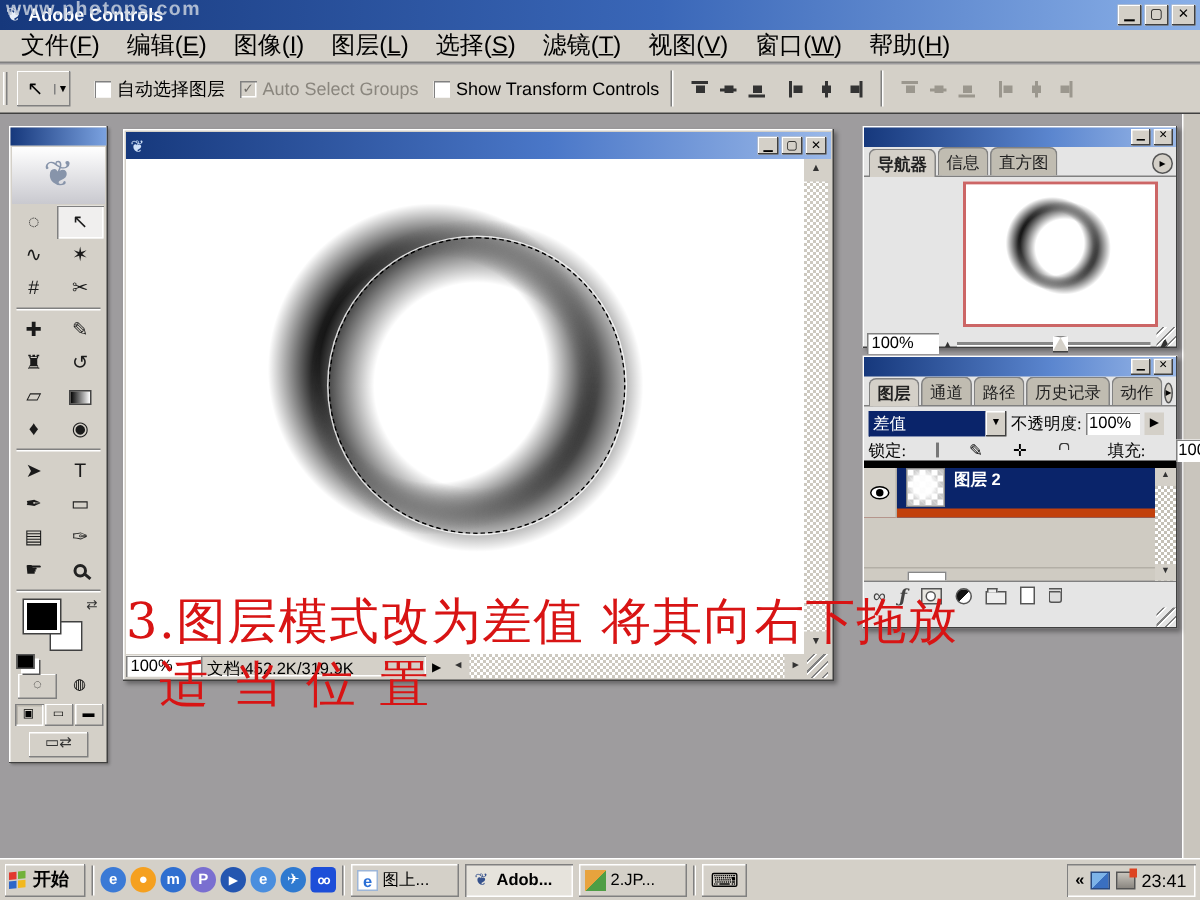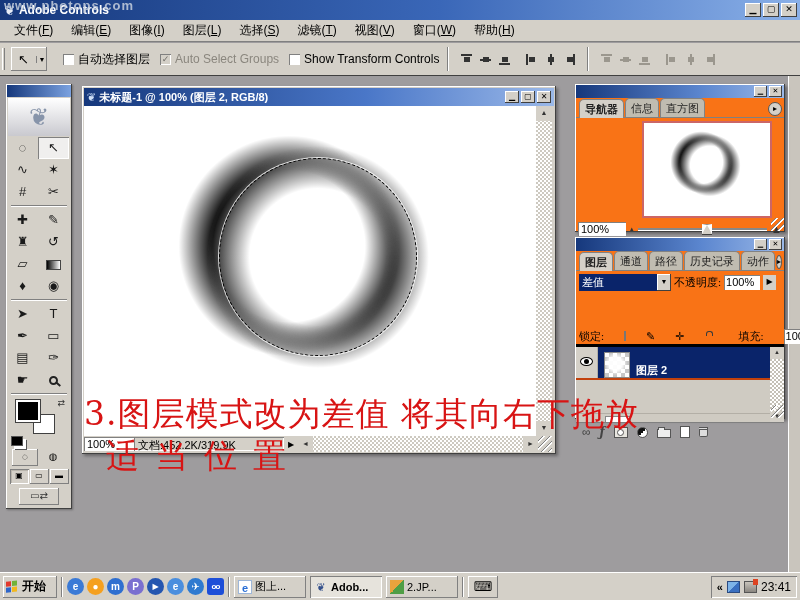--- a/index.html
+++ b/index.html
@@ -17,21 +17,21 @@
     display:flex; align-items:center; color:#fff; font-weight:bold; font-size:12px; }
   #titlebar .app-icon { margin:0 4px 0 4px; color:#e8eef8; font-size:13px; }
   #watermark { position:absolute; left:4px; top:-2px; color:#c6cfdd; opacity:.85; font-size:13px; font-weight:bold; letter-spacing:1px; z-index:12; }
   .winbtns { margin-left:auto; display:flex; gap:2px; padding-right:3px; }
   .winbtn { width:16px; height:14px; background:#d4d0c8; color:#000; font-size:9px; line-height:13px; text-align:center;
     box-shadow: inset -1px -1px 0 #404040, inset 1px 1px 0 #fff; font-weight:bold; }
 
   
   #menubar { position:absolute; left:0; top:20px; width:800px; height:22px; background:#d4d0c8;
     display:flex; align-items:center; gap:2px; padding-left:6px; border-bottom:1px solid #808080; }
-  .menu-item { padding:2px 8px; font-size:12px; }
+  .menu-item { padding:2px 8px; font-size:16px; }
   .menu-item u { text-decoration:underline; }
 
   
   #optionsbar { position:absolute; left:0; top:43px; width:800px; height:33px; background:#d4d0c8;
     display:flex; align-items:center; border-bottom:1px solid #404040; }
   .grip { width:3px; height:22px; margin:0 2px; border-left:1px solid #fff; border-right:1px solid #808080; }
   #tool-preset { width:36px; height:24px; margin:0 6px 0 4px; background:#d4d0c8; display:flex; align-items:center; }
   #tool-preset .cur { flex:1; text-align:center; font-size:13px; }
   #tool-preset .dd { width:11px; font-size:7px; text-align:center; border-left:1px solid #808080; }
   .cb { width:11px; height:11px; background:#fff; box-shadow: inset 1px 1px 0 #808080, inset -1px -1px 0 #fff; margin:0 4px 0 10px; flex:none; }
@@ -97,21 +97,21 @@
   #doc-zoom { width:50px; height:14px; font-size:11px; padding:1px 3px; }
   #doc-status { width:150px; height:14px; font-size:11px; padding:1px 4px; box-shadow:inset 1px 1px 0 #808080, inset -1px -1px 0 #fff; white-space:nowrap; overflow:hidden; }
   #doc-status-arrow { width:14px; text-align:center; font-size:8px; }
   #doc-hscroll { flex:1; height:16px; position:relative; background:#cdc9c0;
     background-image:linear-gradient(45deg,#fff 25%,transparent 25%,transparent 75%,#fff 75%),linear-gradient(45deg,#fff 25%,transparent 25%,transparent 75%,#fff 75%); background-size:4px 4px; background-position:0 0,2px 2px; }
   .sbtn-h { position:absolute; top:0; width:15px; height:16px; background:#d4d0c8; font-size:7px; text-align:center; line-height:15px; color:#333; }
   #doc-grip { width:14px; height:16px; background:#d4d0c8;
     background-image:repeating-linear-gradient(135deg, transparent 0 3px, #808080 3px 4px, #fff 4px 5px); }
 
   
-  .palette { position:absolute; left:575px; width:210px; background:#f97316; z-index:6;
+  .palette { position:absolute; left:575px; width:210px; background:#e5e5e5; z-index:6;
     box-shadow: inset -1px -1px 0 #404040, inset 1px 1px 0 #fff, 2px 2px 3px rgba(0,0,0,.35); padding:1px; }
   .pal-title { height:13px; background:linear-gradient(90deg,#16387c,#5b86cf 60%,#9ab8e8); display:flex; justify-content:flex-end; align-items:center; gap:2px; padding-right:2px; }
   .pal-title .winbtn { width:13px; height:11px; line-height:10px; font-size:7px; }
   .tabs { display:flex; align-items:flex-end; height:20px; padding:2px 2px 0 3px; position:relative; border-bottom:1px solid #808080; }
   .tab { font-size:11px; padding:2px 5px 1px; border:1px solid #828282; border-bottom:none; border-radius:5px 5px 0 0; background:#c0bcb1; color:#222; margin-right:1px; white-space:nowrap; }
   .tab.active { background:#d4d0c8; font-weight:bold; position:relative; top:1px; }
   .pal-menu-btn { margin-left:auto; width:14px; height:14px; border:1px solid #555; border-radius:50%; background:#d4d0c8; font-size:8px; line-height:12px; text-align:center; align-self:center; }
 
   
   #navigator { top:84px; height:148px; }
@@ -130,30 +130,30 @@
 
   
   #layers { top:237px; height:182px; }
   #blend-row { display:flex; align-items:center; height:22px; padding:1px 3px; gap:3px; }
   #blend-select { width:92px; height:17px; display:flex; box-shadow:inset 1px 1px 0 #808080, inset -1px -1px 0 #fff; background:#fff;justify-content:flex-end; }
   #blend-value { flex:1; background:#0a246a; color:#fff; font-size:11px; padding:1px 3px; }
   #blend-dd { width:14px; background:#d4d0c8; font-size:7px; text-align:center; line-height:16px; box-shadow:inset -1px -1px 0 #404040, inset 1px 1px 0 #fff; }
   .pal-label { font-size:11px; white-space:nowrap;font-family:Liberation Serif, serif; }
   .pal-field { width:36px; height:15px; font-size:11px; padding:1px 2px; }
   .arrow-btn { width:13px; height:15px; font-size:8px; text-align:center; line-height:14px; background:#d4d0c8; }
-  #lock-row { display:flex; align-items:center; height:19px; padding:0 3px; gap:20px; border-bottom:3px solid #000000;margin-top:35px; }
+  #lock-row { display:flex; align-items:center; height:19px; padding:0 3px; gap:20px; border-bottom:5px solid #000000; }
   .lockico { display:inline-block; }
   .checker8 { width:10px; height:10px; border:1px solid #777;
     background-image:linear-gradient(45deg,#aaa 25%,transparent 25%,transparent 75%,#aaa 75%),linear-gradient(45deg,#aaa 25%,transparent 25%,transparent 75%,#aaa 75%); background-size:6px 6px; background-position:0 0,3px 3px; background-color:#fff; }
   .brush-g { font-size:11px; }
   .move-g { font-size:11px; font-weight:bold; }
   .locki { width:9px; height:7px; background:#3a3a3a; border-radius:1px; position:relative; margin-top:5px; }
   .locki::before { content:""; position:absolute; left:1px; top:-4px; width:5px; height:4px; border:1px solid #3a3a3a; border-bottom:none; border-radius:3px 3px 0 0; }
   #layer-list { position:relative; height:76px; background:#cfcbc2; border-bottom:1px solid #808080; overflow:hidden; }
-  .layer-row { display:flex; align-items:flex-end; height:33px; border-bottom:2px solid #c2410c; padding-right:14px; }
+  .layer-row { display:flex; align-items:flex-start; height:33px; border-bottom:6px solid #c2410c; padding-right:14px; }
   .layer-row.sel { background:#0a246a; color:#fff; font-weight:bold; }
   .eye-cell { width:22px; height:33px; border-right:1px solid #b3afa6; display:flex; align-items:center; justify-content:center; flex:none; background:#d4d0c8; }
   .eye { width:13px; height:9px; border:1px solid #000; border-radius:50%; background:#fff; position:relative; }
   .eye::after { content:""; position:absolute; left:3px; top:1px; width:5px; height:5px; border-radius:50%; background:#000; }
   .thumb { width:26px; height:26px; margin:0 6px; flex:none; border:1px solid #888; position:relative;
     background-image:linear-gradient(45deg,#c8c8c8 25%,transparent 25%,transparent 75%,#c8c8c8 75%),linear-gradient(45deg,#c8c8c8 25%,transparent 25%,transparent 75%,#c8c8c8 75%); background-size:8px 8px; background-position:0 0,4px 4px; background-color:#fff; }
   .thumb.t-white::after { content:""; position:absolute; inset:0; background:radial-gradient(circle at 45% 45%, rgba(255,255,255,.95) 35%, rgba(255,255,255,0) 62%); }
   .thumb.t-black::after { content:""; position:absolute; inset:0; background:radial-gradient(circle at 50% 50%, #000 40%, rgba(0,0,0,0) 56%); }
   .layer-name { font-size:11px; white-space:nowrap; }
   #layer-partial { position:absolute; left:0; bottom:0; height:9px; width:196px; background:#cfcbc2; border-top:1px solid #b3afa6; }
@@ -370,21 +370,20 @@
       <span class="smode raised-thin">▬</span>
     </div>
     <div class="ir-row">
       <span id="ir-btn" class="raised-thin">▭⇄</span>
     </div>
   </div>
 
   <div id="docwin">
     <div id="doc-titlebar">
       <span class="doc-icon">❦</span>
-      <span>未标题-1 @ 100% (图层 2, RGB/8)</span>
       <span class="winbtns">
         <span class="winbtn">▁</span>
         <span class="winbtn">▢</span>
         <span class="winbtn">✕</span>
       </span>
     </div>
     <div id="doc-body">
       <div id="canvas">
         <div class="art">
           <div class="blk"></div>

